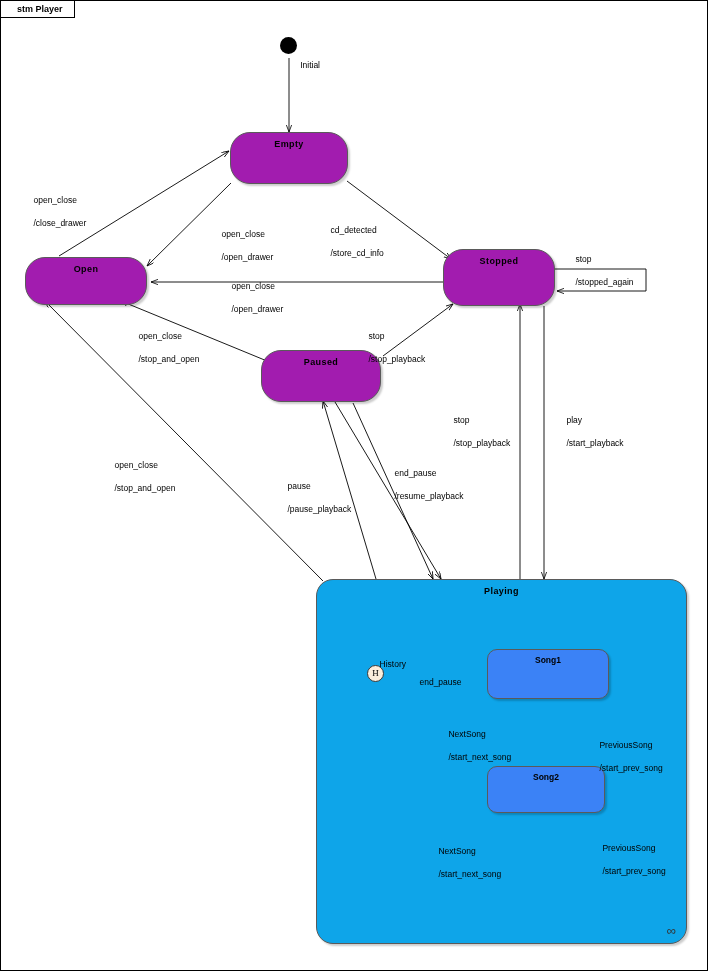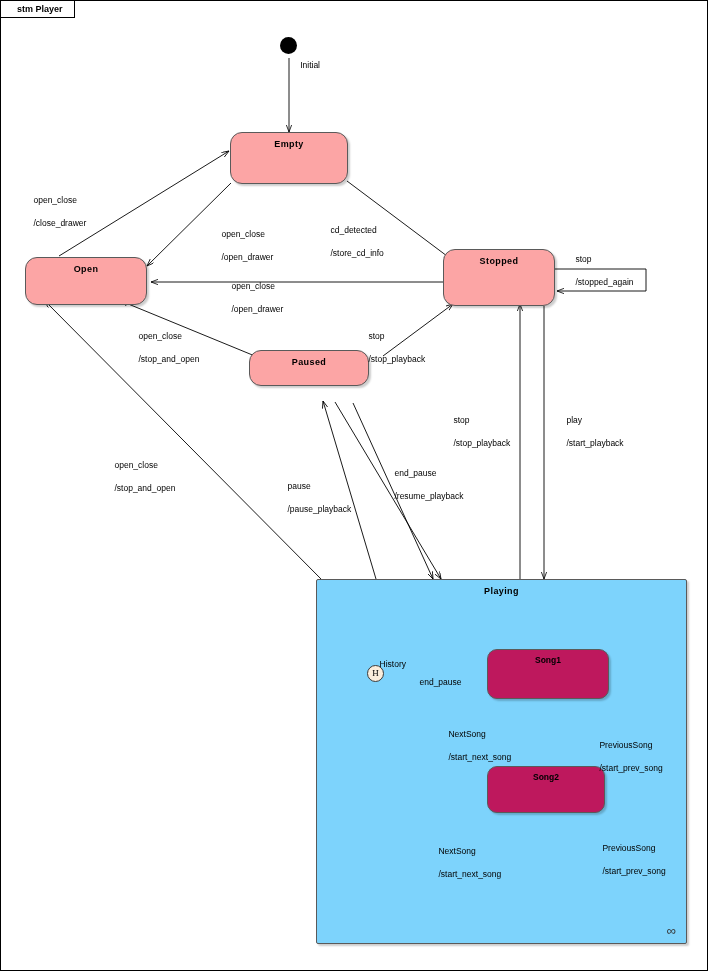--- a/index.html
+++ b/index.html
@@ -43,45 +43,45 @@
   svg#wires {
     position: absolute;
     left: 0;
     top: 0;
     width: 708px;
     height: 971px;
     pointer-events: none;
   }
   .state {
     position: absolute;
-    background: #fca5a5;
+    background: #a21caf;
     border: 1px solid #5a5a5a;
-    border-radius: 12px;
+    border-radius: 20px;
     box-sizing: border-box;
     box-shadow: 2px 2px 2px rgba(0,0,0,0.20);
   }
   .state-label {
     position: absolute;
     left: 0;
     right: 0;
     top: 6px;
     text-align: center;
     font-size: 9px;
     font-weight: bold;
     color: #000000;
     letter-spacing: 0.4px;
   }
   .composite {
-    background: #7dd3fc;
+    background: #0ea5e9;
     border: 1px solid #5a5a5a;
-    border-radius: 2px;
+    border-radius: 17px;
   }
   .sub-state {
     position: absolute;
-    background: #be185d;
+    background: #3b82f6;
     border: 1px solid #5a5a5a;
     border-radius: 10px;
     box-sizing: border-box;
     box-shadow: 2px 2px 2px rgba(0,0,0,0.20);
   }
   .sub-label {
     position: absolute;
     left: 0;
     right: 0;
     top: 5px;
@@ -193,21 +193,21 @@
   </div>
 
   <div class="state" style="left:24px; top:256px; width:122px; height:48px;">
     <div class="state-label">Open</div>
   </div>
 
   <div class="state" style="left:442px; top:248px; width:112px; height:57px;">
     <div class="state-label">Stopped</div>
   </div>
 
-  <div class="state" style="left:248px; top:349px; width:120px; height:36px;">
+  <div class="state" style="left:260px; top:349px; width:120px; height:52px;">
     <div class="state-label">Paused</div>
   </div>
 
   <div class="state composite" style="left:315px; top:578px; width:371px; height:365px;">
     <div class="state-label">Playing</div>
     <div id="infinity-mark" style="right:10px; bottom:6px;">∞</div>
   </div>
 
   <div id="history-node" style="left:366px; top:664px;">H</div>
   <div class="lbl lbl-c" style="left:345px; top:658px; width:60px;">History</div>

